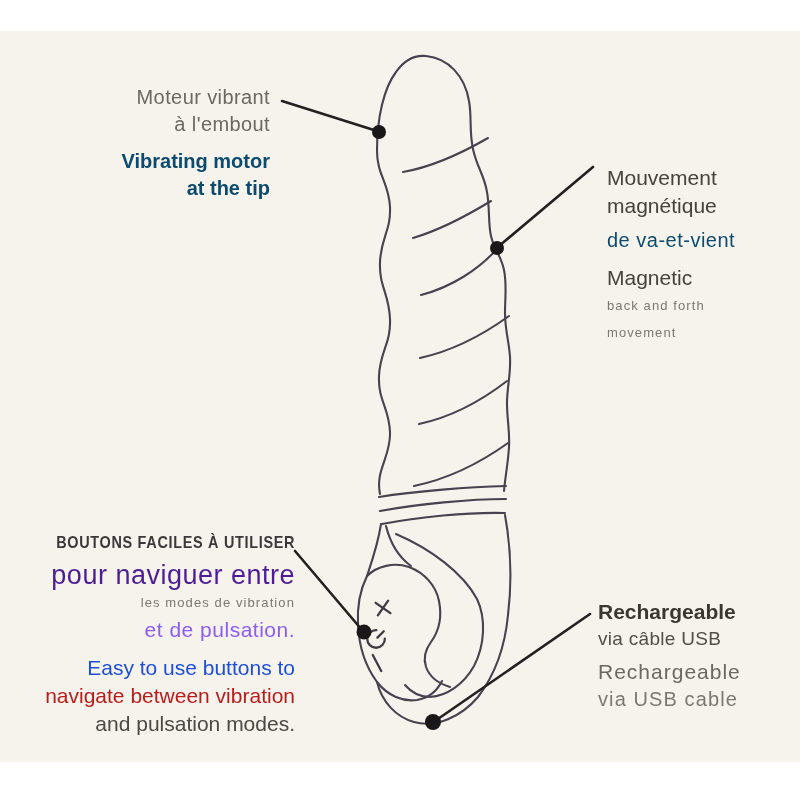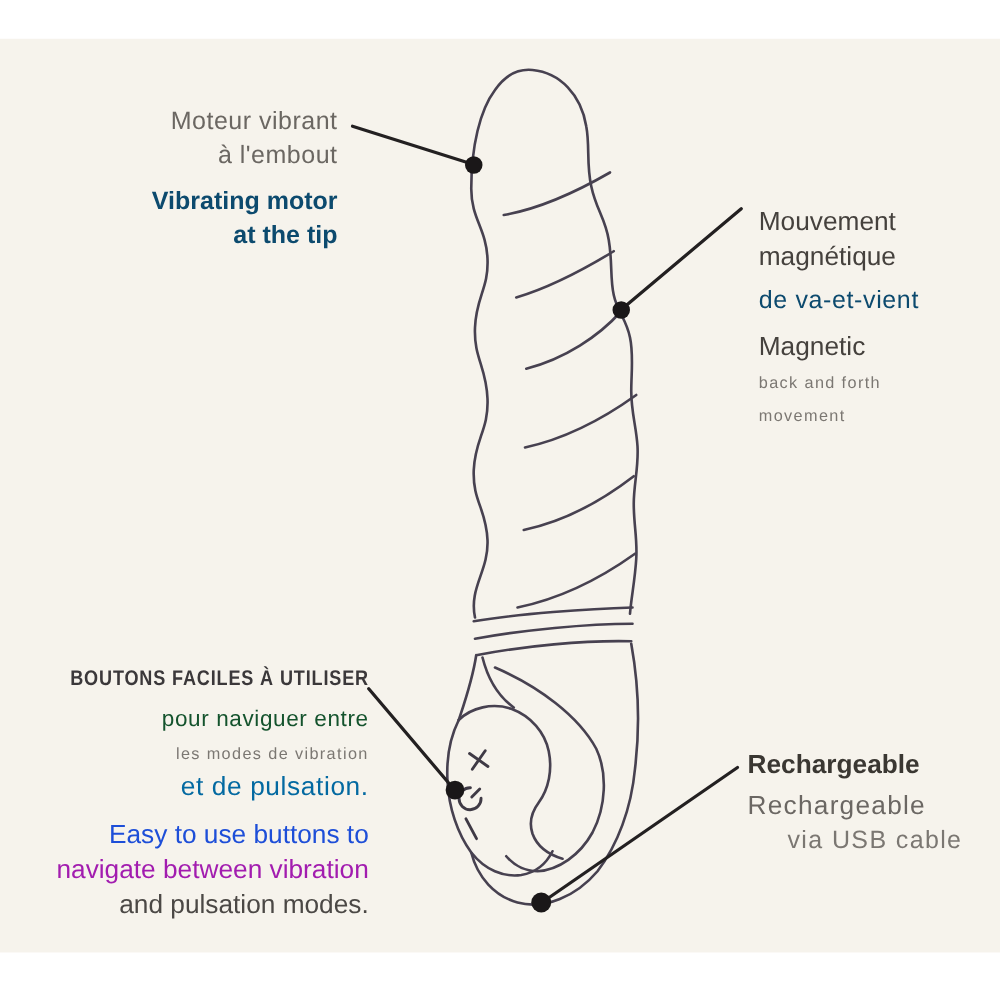--- a/index.html
+++ b/index.html
@@ -119,28 +119,29 @@
     <div class="gy">de va-et-vient</div>
     <div class="gap-m"></div>
     <div class="dk">Magnetic</div>
     <div class="gy-sp">back and forth</div>
     <div class="gy-sp">movement</div>
   </div>
 
   <div class="label ra" style="top:511px;right:505px;margin-top:20px;">
     <div class="cond-title">BOUTONS FACILES À UTILISER</div>
     <div class="gap-s"></div>
-    <div class="gy" style="color:#14532d;font-size:18px;">pour naviguer entre</div>
+    <div class="gy" style="color:#4c1d95;font-size:27px;">pour naviguer entre</div>
     <div class="gy-sp">les modes de vibration</div>
-    <div class="gy" style="color:#0369a1;font-size:21px;">et de pulsation.</div>
+    <div class="gy" style="color:#8b5cf6;font-size:21px;">et de pulsation.</div>
     <div class="gap-m"></div>
     <div class="dk" style="color:#1d4ed8;">Easy to use buttons to</div>
-    <div class="dk" style="color:#a21caf;">navigate between vibration</div>
+    <div class="dk" style="color:#b91c1c;">navigate between vibration</div>
     <div class="dk" style="color:#4b4845;">and pulsation modes.</div>
   </div>
 
   <div class="label" style="top:598px;left:598px;">
     <div class="dk2">Rechargeable</div>
+    <div class="mid">via câble USB</div>
     <div class="gap-s"></div>
     <div class="gy" style="color:#6b6763;font-size:21px;letter-spacing:1px;">Rechargeable</div>
-    <div class="gy-sp" style="font-size:20px;margin-left:32px;">via USB cable</div>
+    <div class="gy-sp" style="font-size:20px;">via USB cable</div>
   </div>
 </div>
 
 </body></html>

